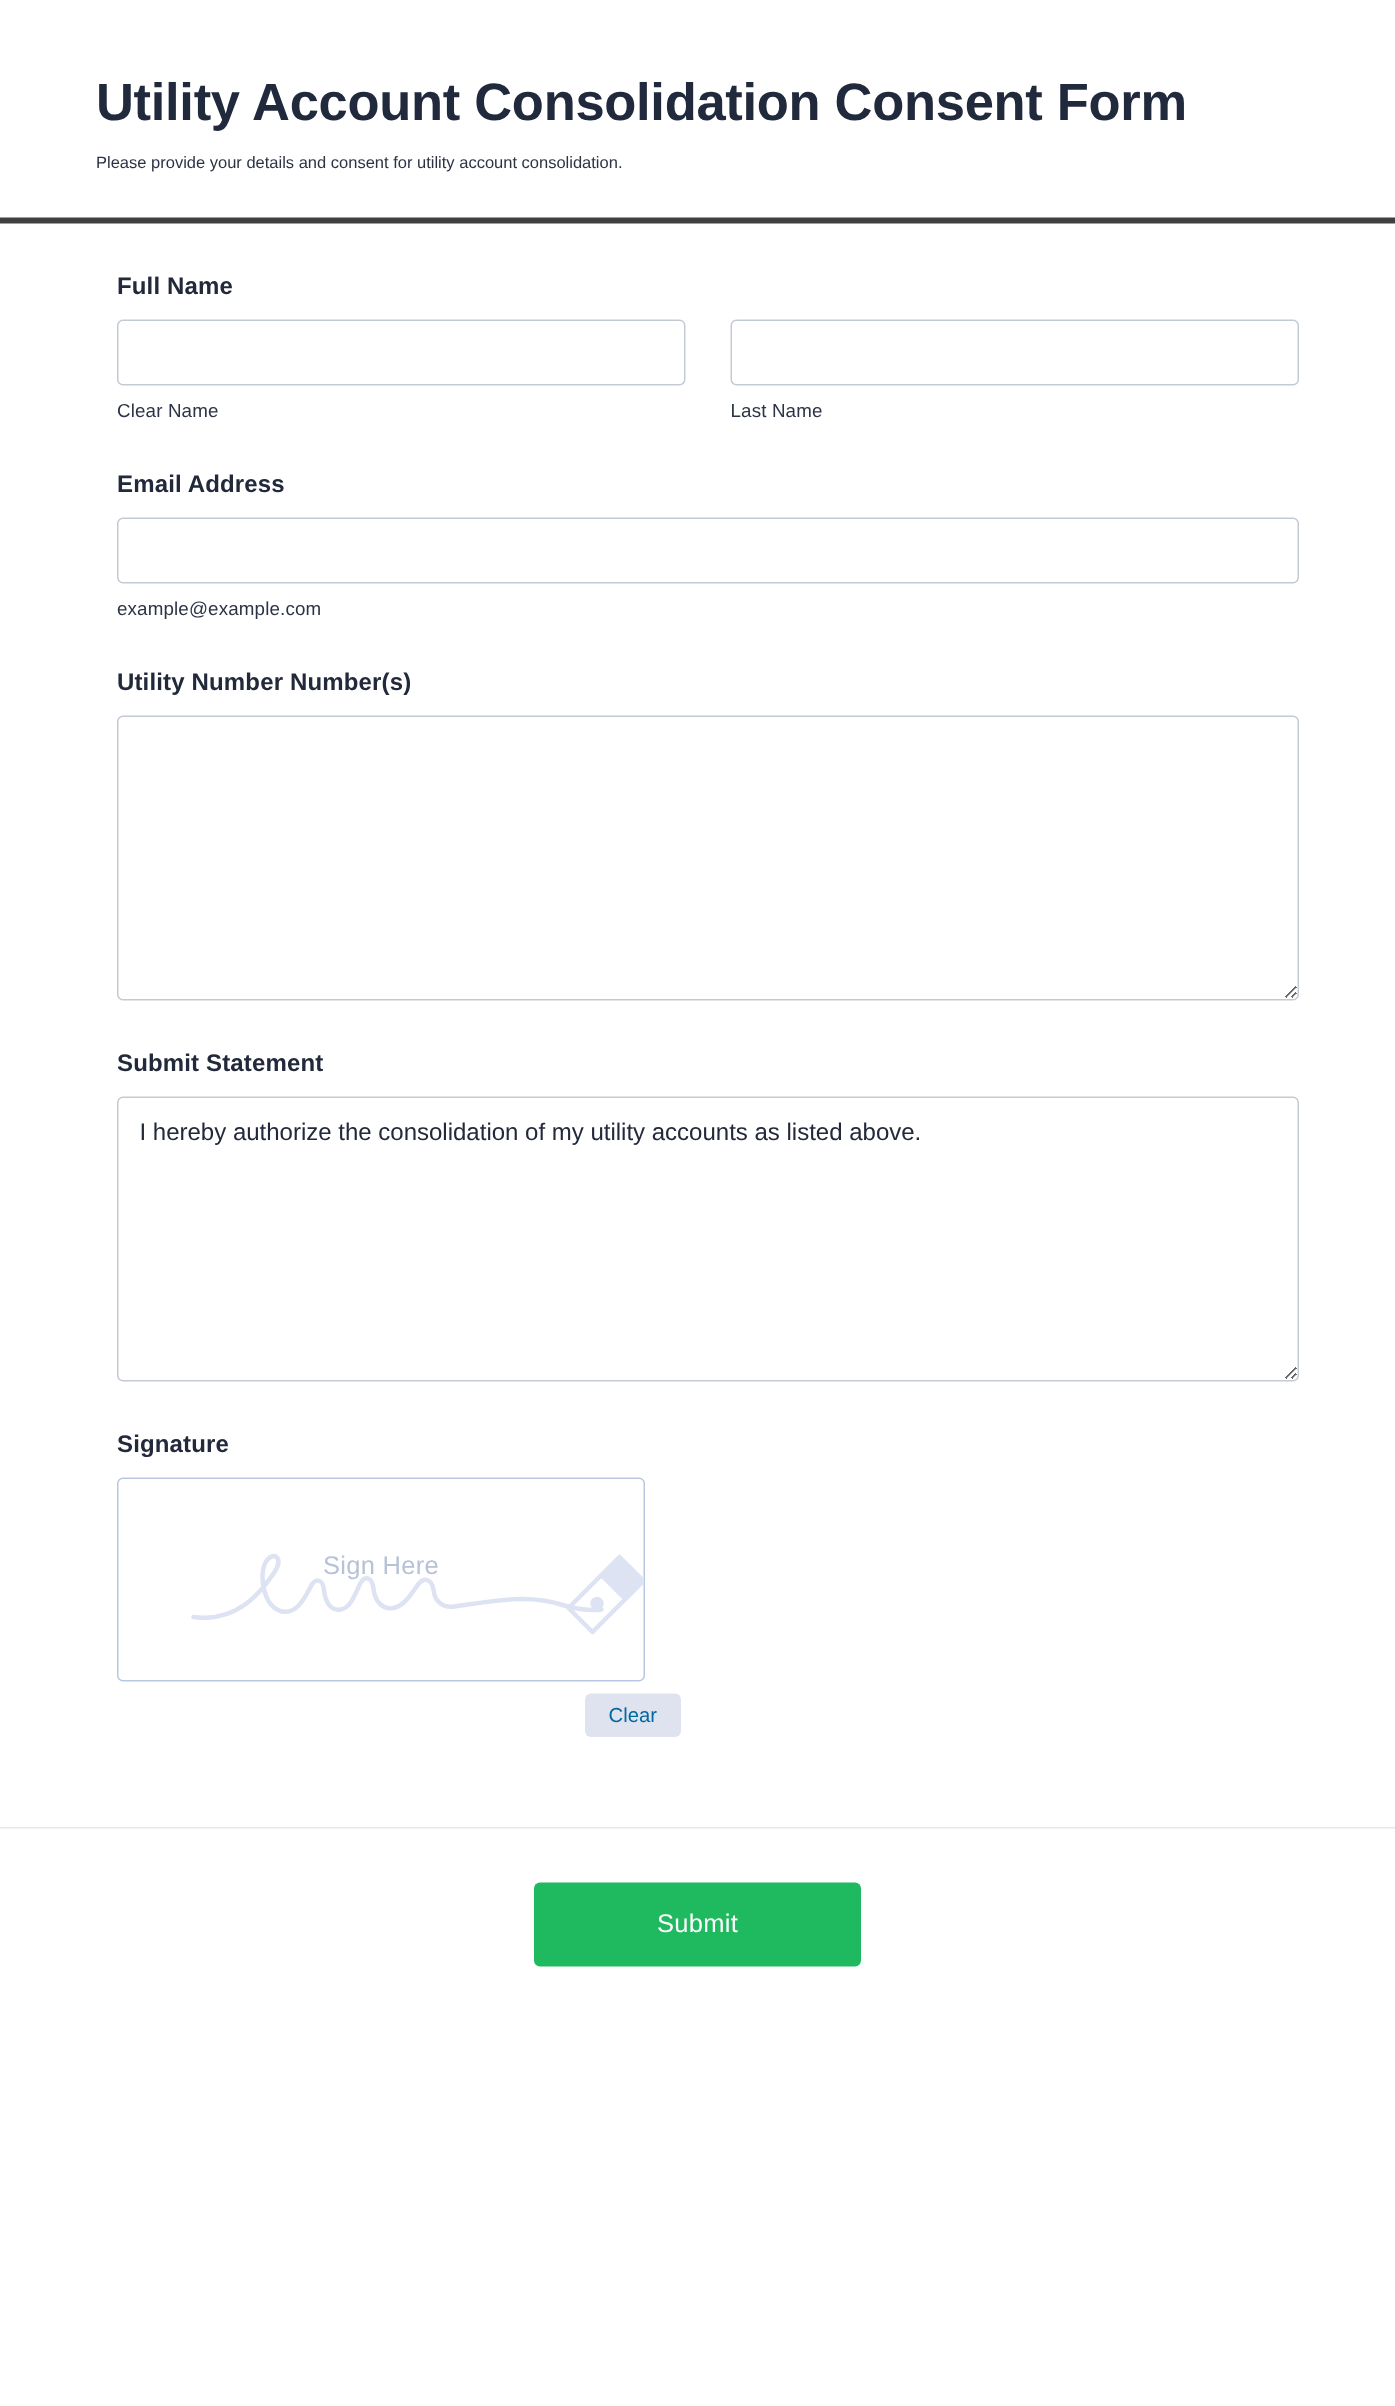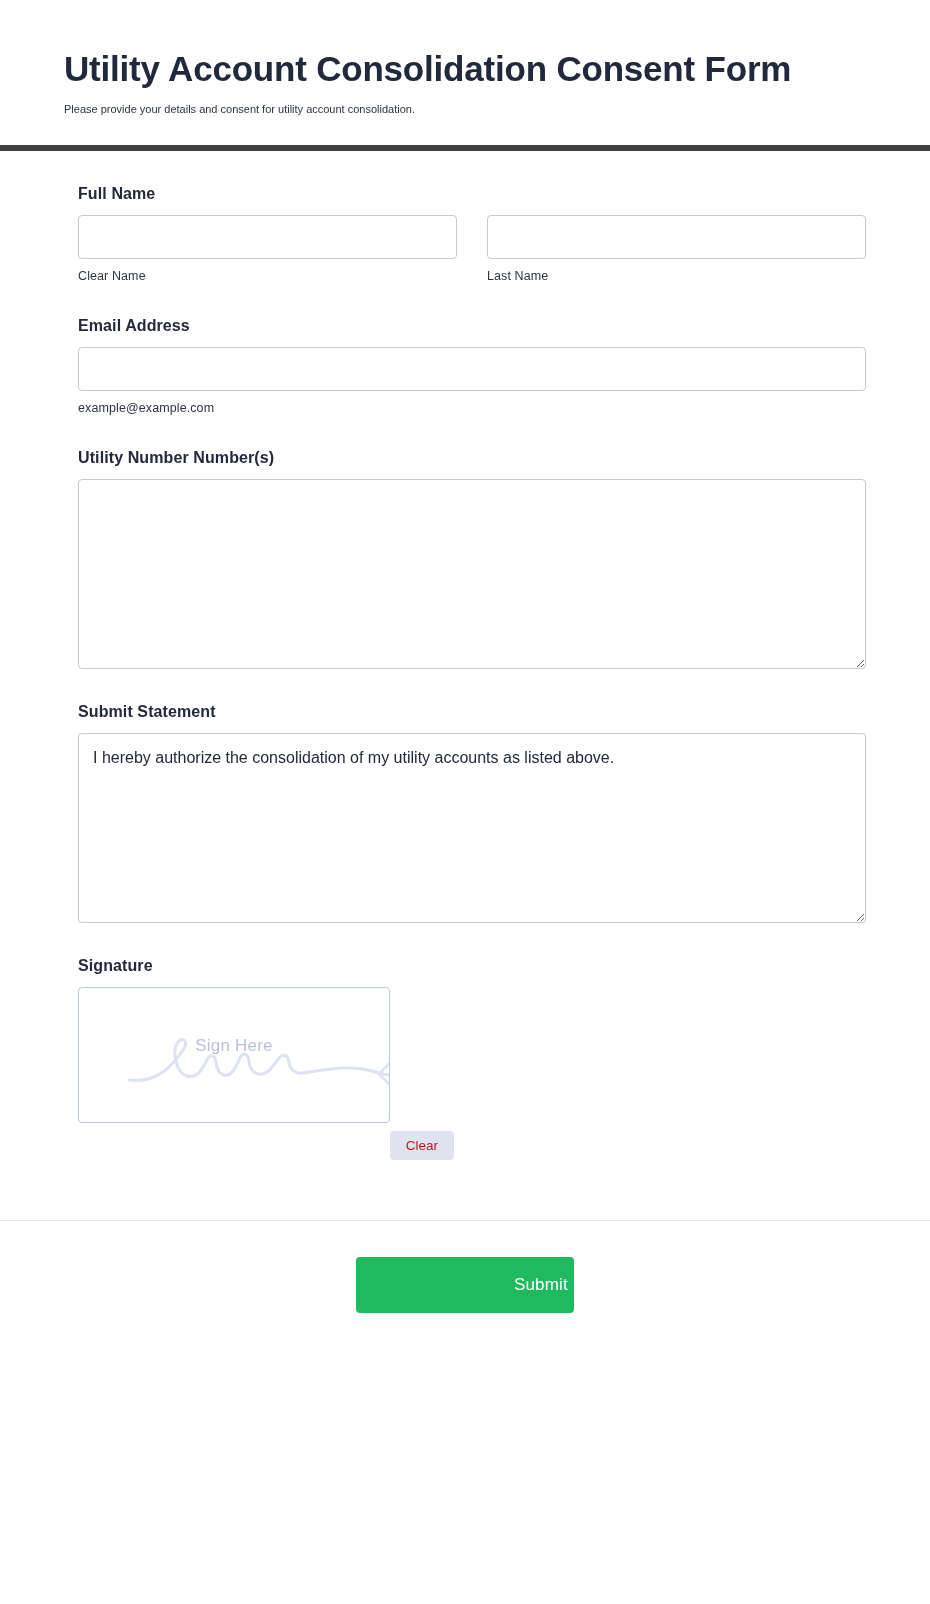--- a/index.html
+++ b/index.html
@@ -17,21 +17,21 @@
   }
   .form-wrap {
     width: 930px;
     margin: 0 auto;
     background: #ffffff;
   }
 
   
   .form-header {
     padding: 44px 92px 28px 64px;
-    border-bottom: 6px solid #404040;
+    border-bottom: 4px solid #404040;
   }
   .form-title {
     font-size: 35px;
     line-height: 1.45;
     font-weight: bold;
     color: #21293c;
     margin: 0 0 6px 0;
     letter-spacing: -0.2px;
     max-width: 760px;
   }
@@ -101,21 +101,21 @@
     resize: vertical;
     display: block;
   }
   .area-accounts { height: 190px; }
   .area-consent { height: 190px; }
 
   
   .sig-wrap { width: 376px; }
   .sig-pad {
     position: relative;
-    width: 312px;
+    width: 352px;
     height: 136px;
     border: 1px solid #b9c6e4;
     border-radius: 4px;
     background: #ffffff;
     overflow: hidden;
   }
   .sig-pad svg { position: absolute; inset: 0; }
   .sig-hint {
     position: absolute;
     top: 48px;
@@ -130,21 +130,21 @@
   .sig-actions {
     display: flex;
     justify-content: flex-end;
     margin-top: 8px;
     width: 376px;
   }
   .clear-btn {
     background: #dfe3ef;
     border: none;
     border-radius: 4px;
-    color: #b91c1c;
+    color: #0369a1;
     font-size: 13.5px;
     font-family: "Liberation Sans", sans-serif;
     padding: 7px 16px;
     cursor: pointer;
   }
 
   
   .form-footer {
     padding: 36px 64px 46px 64px;
     display: flex;
@@ -154,21 +154,20 @@
     background: #1fb95f;
     color: #ffffff;
     border: none;
     border-radius: 4px;
     width: 218px;
     height: 56px;
     font-size: 17px;
     font-family: "Liberation Sans", sans-serif;
     cursor: pointer;
     letter-spacing: 0.2px;
-    text-align: right;
   }
 </style>
 </head>
 <body>
 
 <div class="form-wrap">
 
   <div class="form-header">
     <h1 class="form-title">Utility Account Consolidation Consent Form</h1>
     <p class="form-subtitle">Please provide your details and consent for utility account consolidation.</p>

